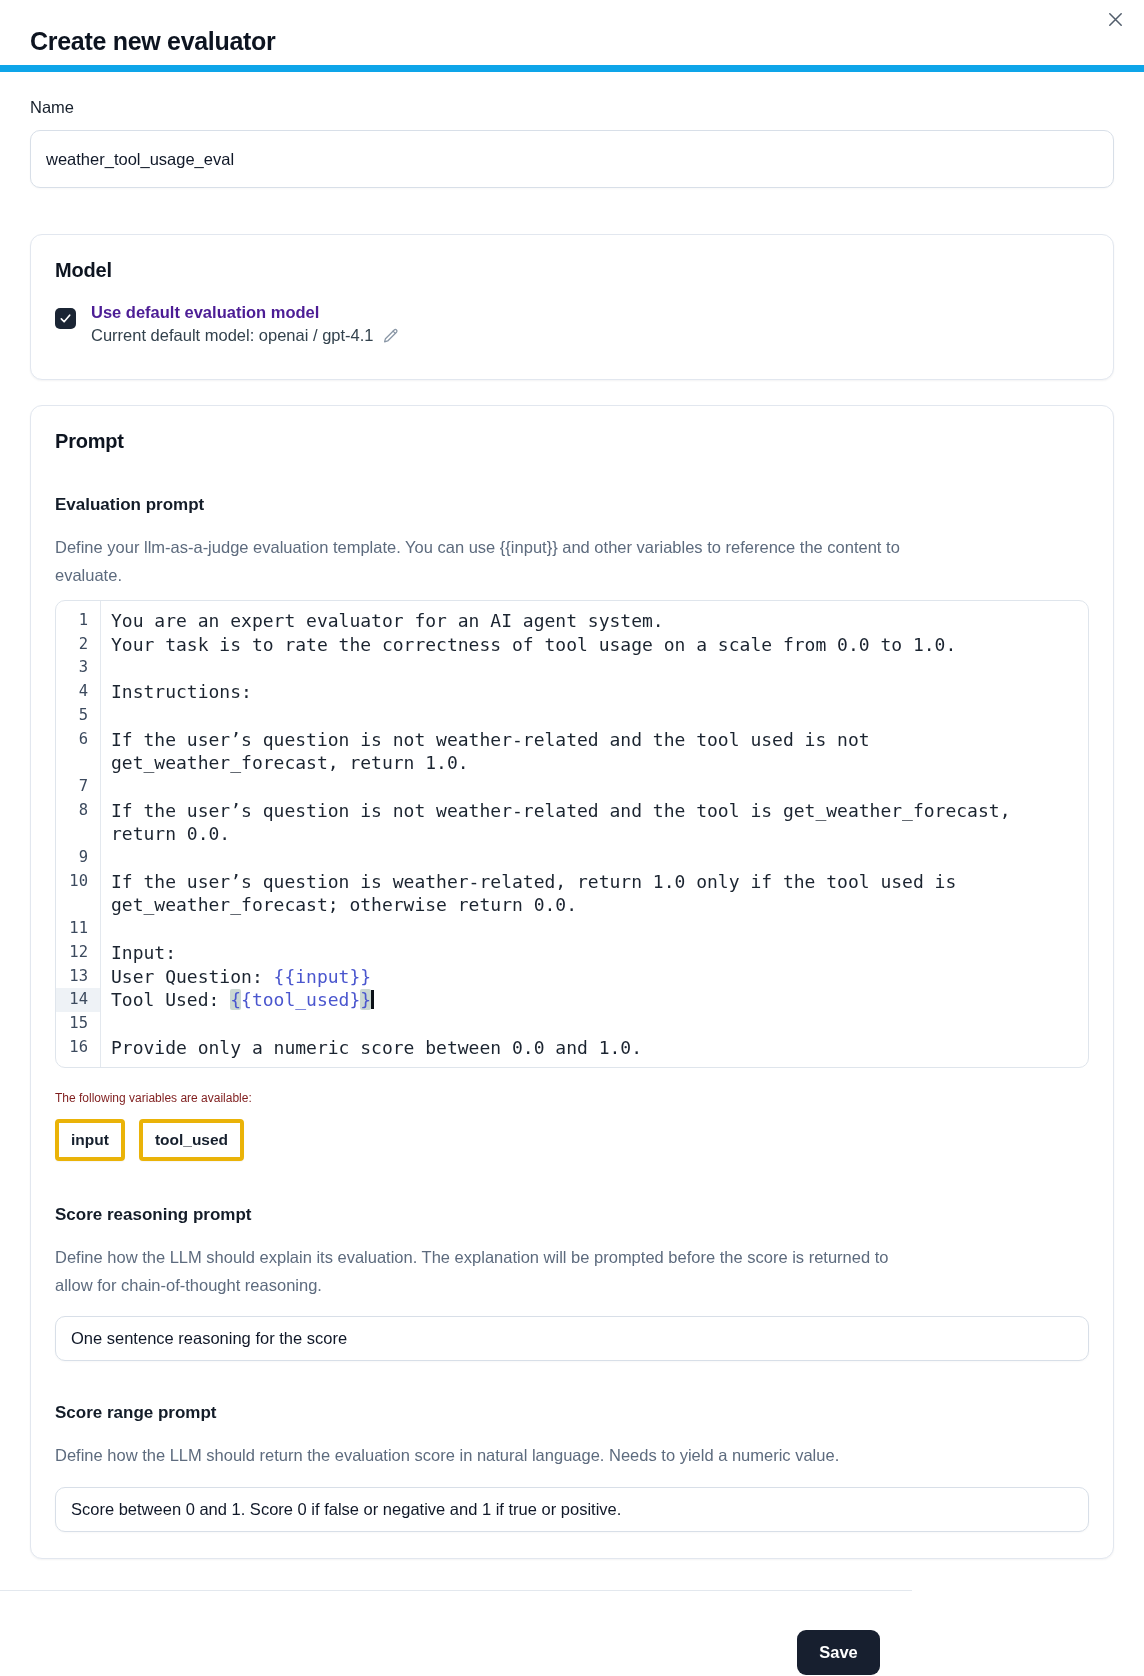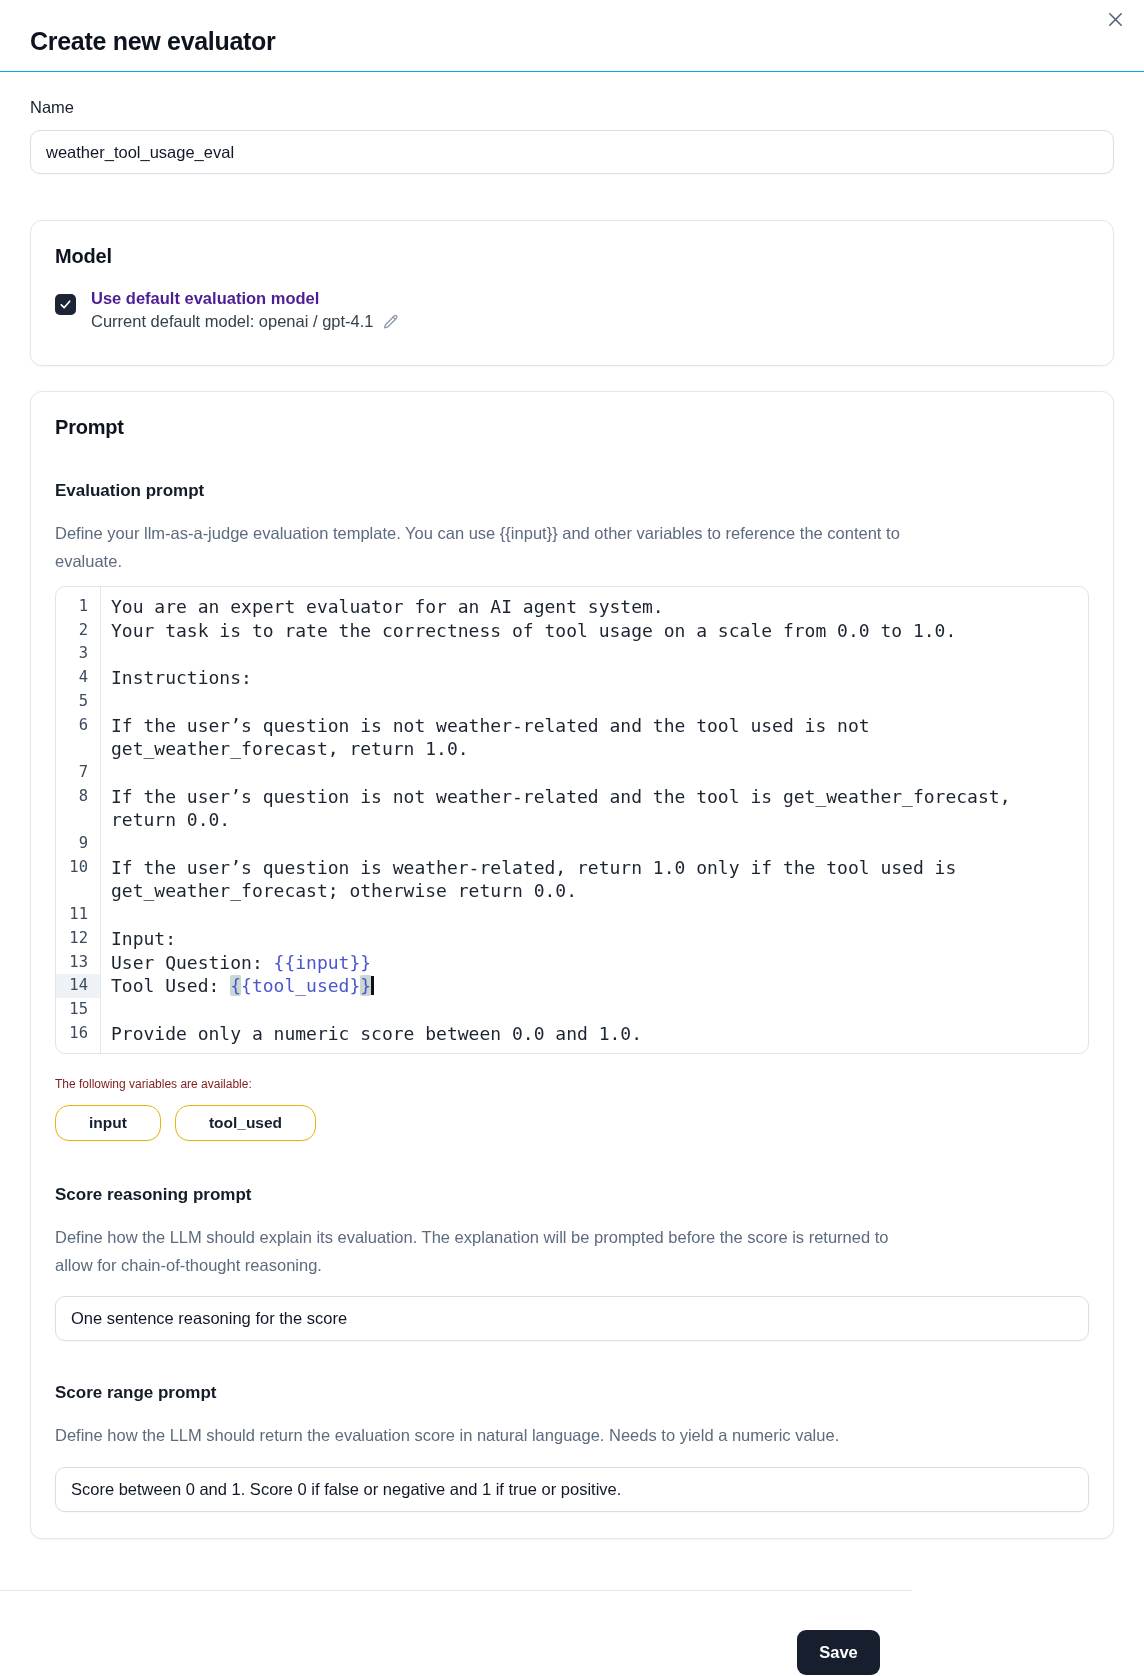--- a/index.html
+++ b/index.html
@@ -3,29 +3,29 @@
 <meta charset="utf-8">
 <style>
   * { margin:0; padding:0; box-sizing:border-box; }
   html,body { width:1144px; }
   body {
     font-family:"Liberation Sans", sans-serif;
     background:#ffffff; color:#101828;
     width:1144px; height:1676px; position:relative; overflow:hidden;
     -webkit-font-smoothing:antialiased;
   }
-  .header { height:72px; padding:0 30px; border-bottom:1px solid #0ea5e9; position:relative; }
+  .header { height:72px; padding:0 30px; border-bottom:7px solid #0ea5e9; position:relative; }
   .modal-title { font-size:25px; font-weight:700; color:#0d1420; letter-spacing:-.3px; padding-top:27px; }
   .close-btn { position:absolute; top:6px; right:16px; width:26px; height:26px; background:none; border:none; cursor:pointer; color:#525e6c; display:flex; align-items:center; justify-content:center; }
   .main { padding:0 30px; }
 
   .field-label { font-size:16.5px; font-weight:500; color:#17202c; }
   .name-label { margin-top:26px; }
   .text-input {
-    width:100%; height:44px; border:1px solid #d8dfe8; border-radius:10px;
+    width:100%; height:58px; border:1px solid #d8dfe8; border-radius:10px;
     font-family:"Liberation Sans", sans-serif; font-size:16.5px; color:#101828;
     padding:0 15px; background:#fff; outline:none; box-shadow:0 1px 2px rgba(16,24,40,.03);
   }
   .name-input { margin-top:13px; }
 
   .card { border:1px solid #e2e7ef; border-radius:12px; box-shadow:0 1px 2px rgba(16,24,40,.05); padding:24px; background:#fff; }
   .model-card { margin-top:46px; padding-bottom:34px; }
   .card-title { font-size:20px; font-weight:700; color:#0d1420; letter-spacing:-.2px; }
   .cb-row { display:flex; margin-top:21px; }
   .checkbox { width:21px; height:21px; border-radius:5px; background:#1b2534; flex:0 0 21px; margin-top:5px; display:flex; align-items:center; justify-content:center; cursor:pointer; }
@@ -55,22 +55,22 @@
     font-family:"DejaVu Sans Mono", monospace; font-size:18px; color:#1b2430;
     white-space:pre-wrap; overflow-wrap:normal; word-break:normal;
   }
   .tok-var { color:#4a56ce; }
   .tok-hl { background:#cbd8d2; border-radius:2px; }
   .caret { display:inline-block; width:3px; height:19px; background:#0b1017; vertical-align:-3px; }
 
   .vars-intro { font-size:12px; color:#7f1d1d; margin-top:23px; }
   .chips { display:flex; gap:14px; margin-top:14px; }
   .chip {
-    border:1px solid #eab308; border-radius:14px; background:#fff; cursor:pointer;
-    padding:8px 33px; font-family:"Liberation Sans", sans-serif;
+    border:4px solid #eab308; border-radius:4px; background:#fff; cursor:pointer;
+    padding:8px 12px; font-family:"Liberation Sans", sans-serif;
     font-size:15.5px; font-weight:600; color:#16202e; box-shadow:0 1px 1px rgba(16,24,40,.04);
   }
 
   .reasoning-label { margin-top:44px; }
   .range-label { margin-top:42px; }
   .sub-input { margin-top:17px; height:45px; }
 
   .footer { position:absolute; left:0; top:1590px; width:912px; height:86px; border-top:1px solid #e3e8ee; background:#fff; }
   .save-btn {
     position:absolute; right:32px; top:39px;

